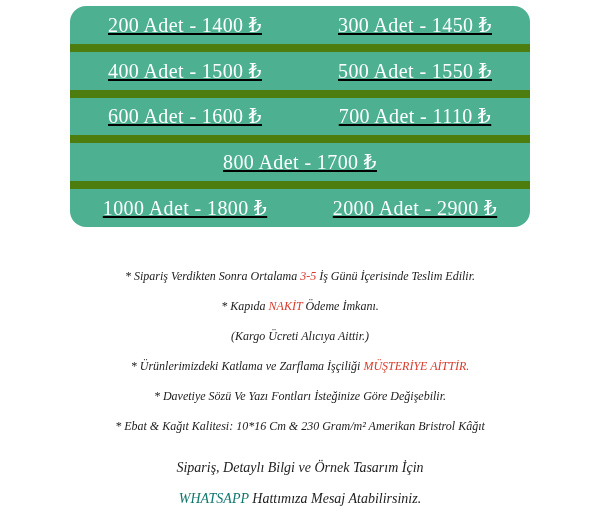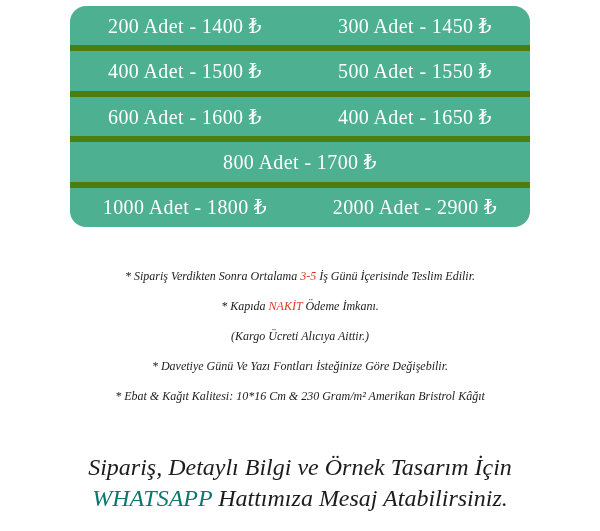--- a/index.html
+++ b/index.html
@@ -23,23 +23,24 @@
     position: absolute;
     left: 70px;
     top: 6px;
     width: 460px;
     height: 221px;
     background: #4CB091;
     border-radius: 16px;
     overflow: hidden;
     display: flex;
     flex-direction: column;
+    text-decoration: underline;
   }
   .row { flex: 1; display: flex; }
-  .row + .row { border-top: 6px solid #4d7c0f; }
+  .row + .row { border-top: 8px solid #4d7c0f; }
   .cell {
     flex: 1;
     display: flex;
     align-items: center;
     justify-content: center;
     color: #ffffff;
     font-size: 20px;
     letter-spacing: 0.4px;
     font-family: "Liberation Serif", "DejaVu Serif", "DejaVu Sans", serif;
     white-space: nowrap;
@@ -59,21 +60,21 @@
   .note { width: 600px; }
   .red { color: #D93A2B; }
   .green { color: #0f766e; }
   .footer {
     position: absolute;
     top: 452px;
     left: 0;
     width: 600px;
     text-align: center;
     font-style: italic;
-    font-size: 24px;
+    font-size: 14px;
     line-height: 31px;
     color: #1C1C1C;
     white-space: nowrap;
   }
 </style>
 </head>
 <body>
 
 <div class="page">
 
@@ -81,36 +82,37 @@
     <div class="row">
       <div class="cell">200 Adet - 1400 ₺</div>
       <div class="cell">300 Adet - 1450 ₺</div>
     </div>
     <div class="row">
       <div class="cell">400 Adet - 1500 ₺</div>
       <div class="cell">500 Adet - 1550 ₺</div>
     </div>
     <div class="row">
       <div class="cell">600 Adet - 1600 ₺</div>
-      <div class="cell">400 Adet - 1650 ₺</div>
+      <div class="cell">700 Adet - 1110 ₺</div>
     </div>
     <div class="row">
       <div class="cell">800 Adet - 1700 ₺</div>
     </div>
     <div class="row">
       <div class="cell">1000 Adet - 1800 ₺</div>
       <div class="cell">2000 Adet - 2900 ₺</div>
     </div>
   </div>
 
   <div class="notes">
     <div class="note"><span>* Sipariş Verdikten Sonra Ortalama </span><span class="red">3-5</span><span> İş Günü İçerisinde Teslim Edilir.</span></div>
     <div class="note"><span>* Kapıda </span><span class="red">NAKİT</span><span> Ödeme İmkanı.</span></div>
     <div class="note"><span>(Kargo Ücreti Alıcıya Aittir.)</span><span class="red"></span><span></span></div>
-    <div class="note"><span>* Davetiye Günü Ve Yazı Fontları İsteğinize Göre Değişebilir.</span><span class="red"></span><span></span></div>
+    <div class="note"><span>* Ürünlerimizdeki Katlama ve Zarflama İşçiliği </span><span class="red">MÜŞTERİYE AİTTİR.</span><span></span></div>
+    <div class="note"><span>* Davetiye Sözü Ve Yazı Fontları İsteğinize Göre Değişebilir.</span><span class="red"></span><span></span></div>
     <div class="note"><span>* Ebat &amp; Kağıt Kalitesi: 10*16 Cm &amp; 230 Gram/m² Amerikan Bristrol Kâğıt</span><span class="red"></span><span></span></div>
   </div>
 
   <div class="footer">
     <div>Sipariş, Detaylı Bilgi ve Örnek Tasarım İçin</div>
     <div><span class="green">WHATSAPP</span><span> Hattımıza Mesaj Atabilirsiniz.</span></div>
   </div>
 
 </div>
 

